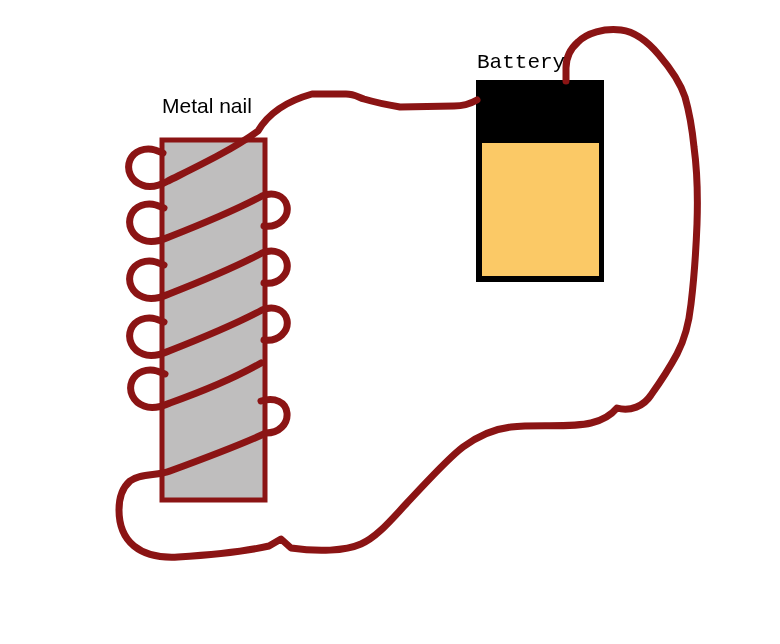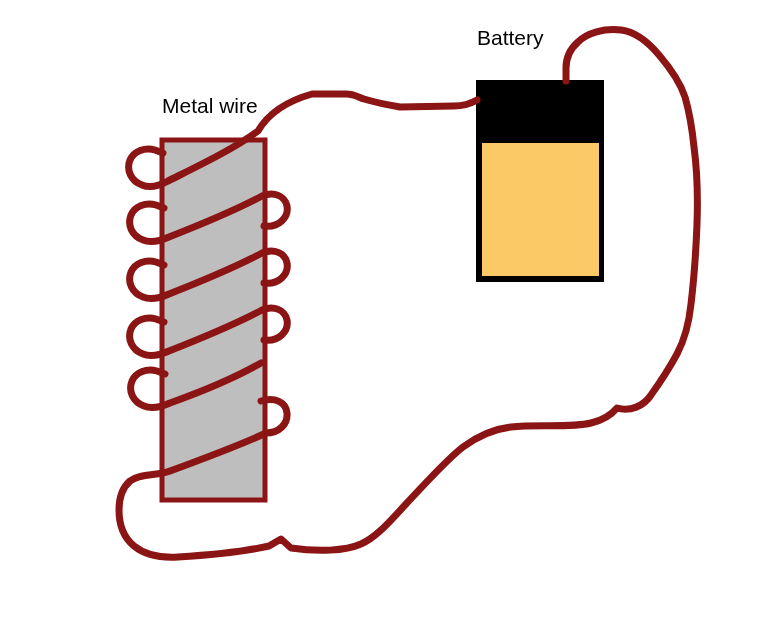--- a/index.html
+++ b/index.html
@@ -18,21 +18,21 @@
     position:absolute;
     left:0; top:0;
   }
   .diagram-label{
     position:absolute;
     font-size:21px;
     line-height:24px;
     color:#000000;
     white-space:nowrap;
   }
-  .label-battery{ left:477px; top:26px; }
+  .label-battery{ left:477px; top:51px;font-family:Liberation Mono, monospace; }
   .label-nail{ left:162px; top:94px; }
   .label-wire{ left:459px; top:378px; }
 </style>
 </head>
 <body>
 
 <div class="canvas">
 
   <svg width="780" height="644" viewBox="0 0 780 644">
 
@@ -114,16 +114,16 @@
              C 692 127 689 111 685 97
              C 681 85 671 69 659 55
              C 649 43 637 32 621 30
              C 604 28 587 33 578 42
              C 570 49 566 58 566 68
              L 566 81" stroke="#8B1414"></path>
   </svg>
 
   <div class="diagram-label label-battery">Battery</div>
 
-  <div class="diagram-label label-nail">Metal wire</div>
+  <div class="diagram-label label-nail">Metal nail</div>
 
 
 </div>
 
 </body></html>

